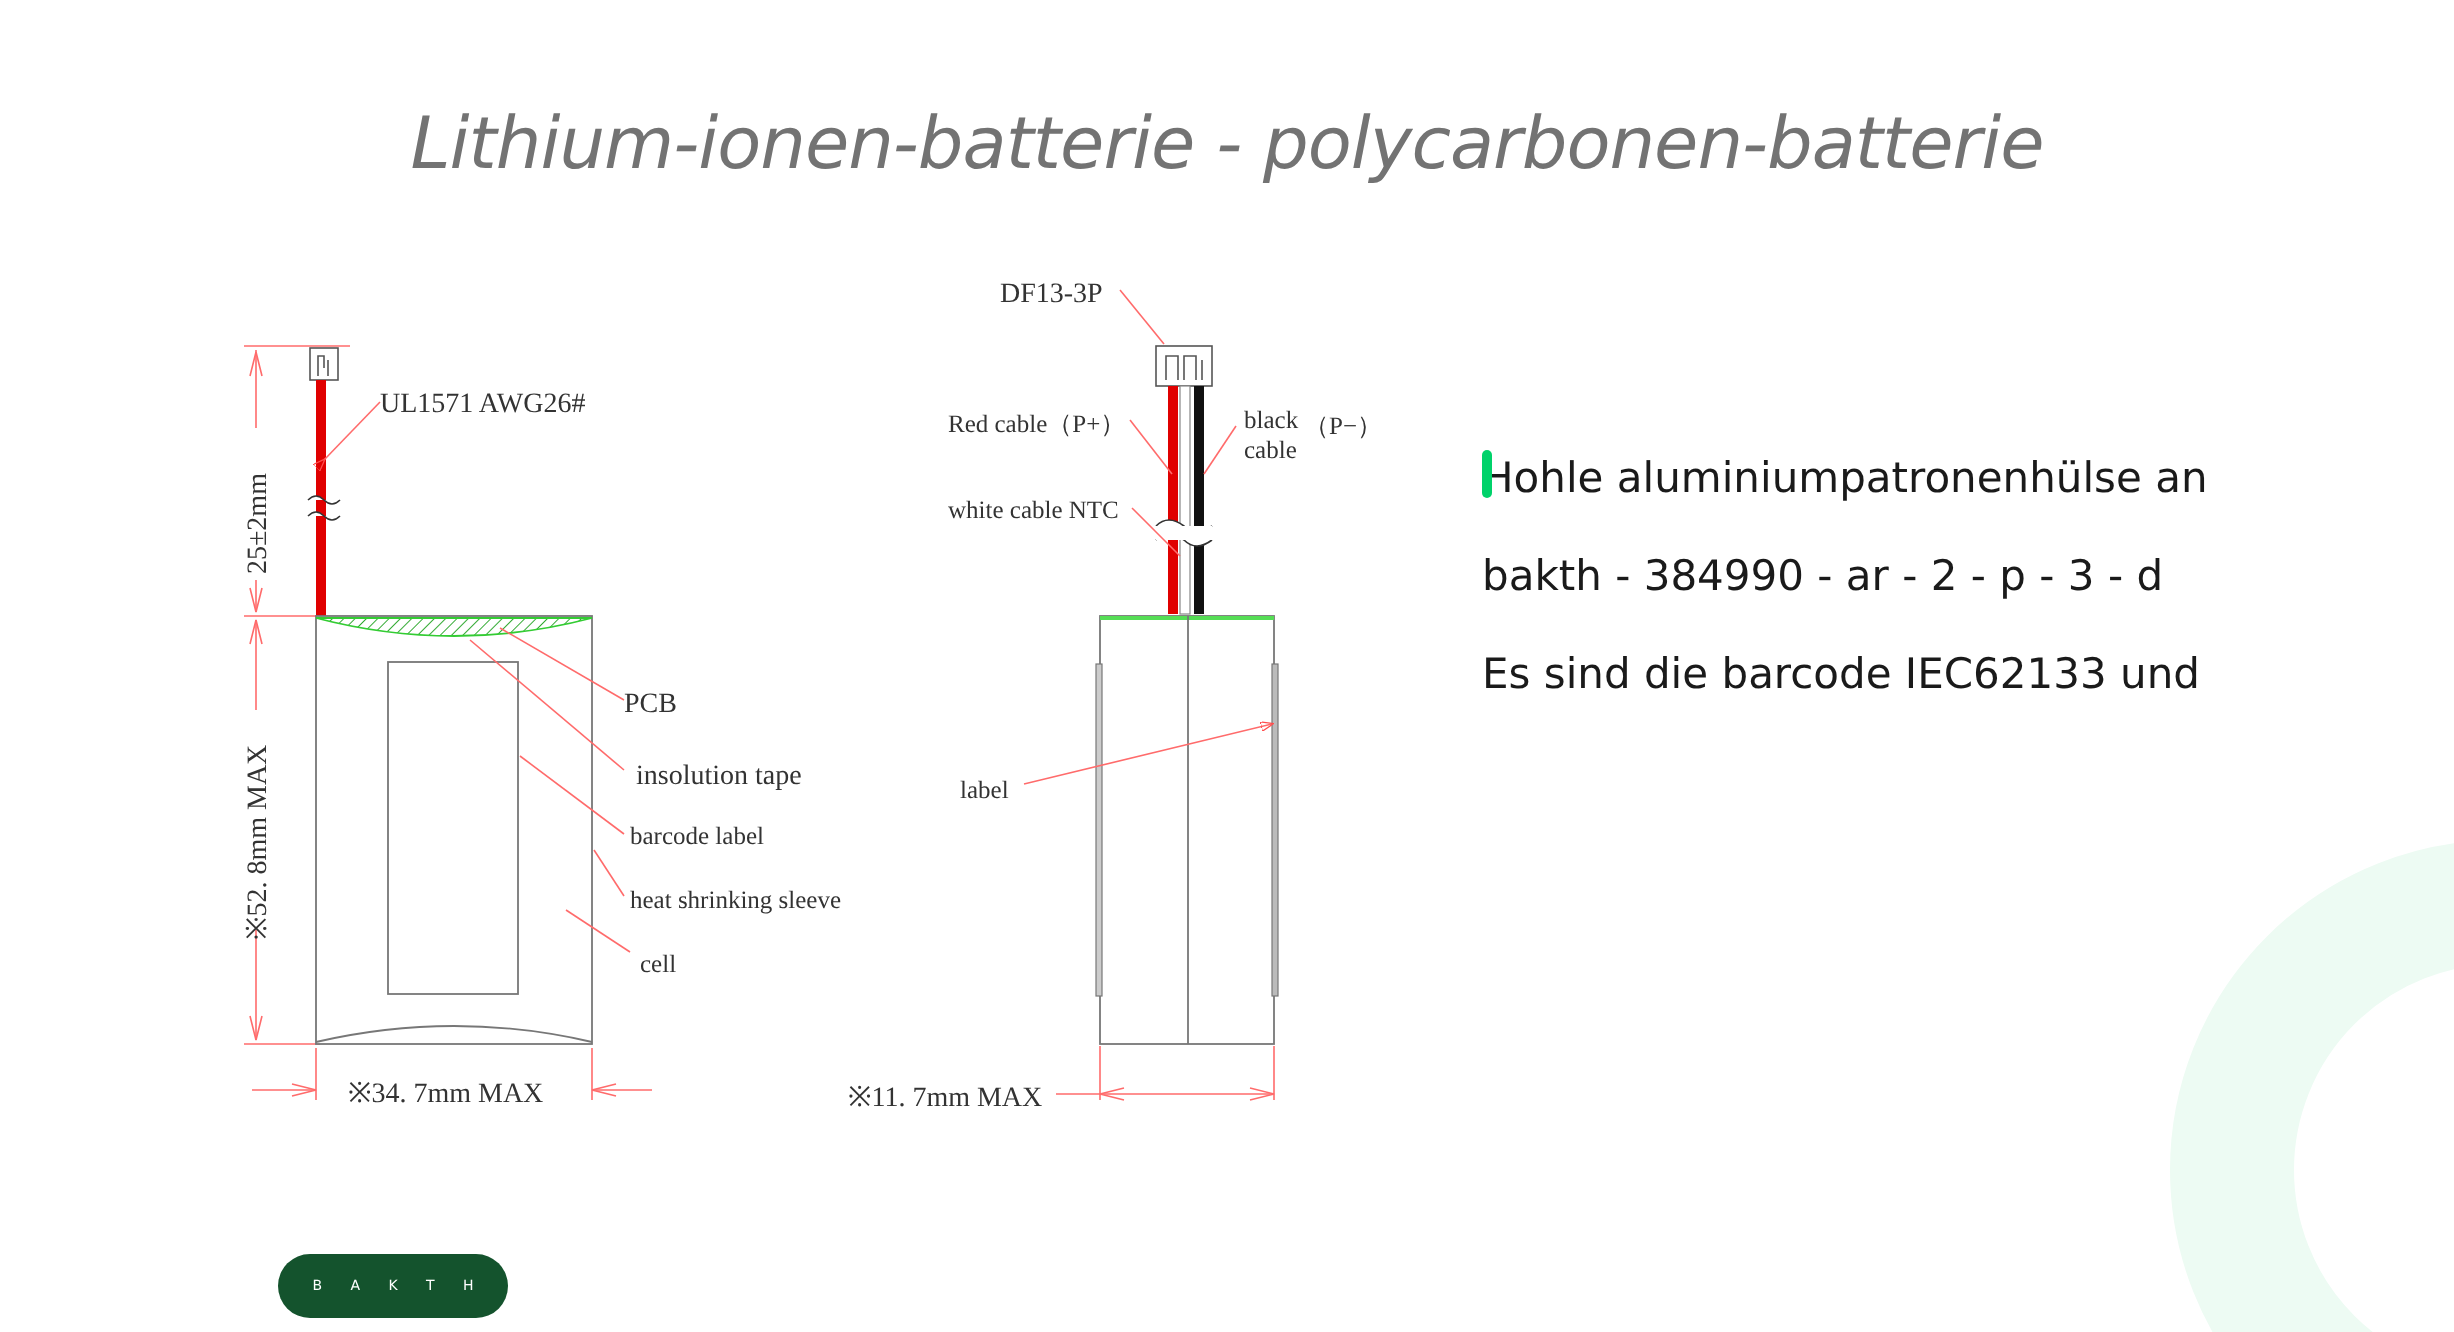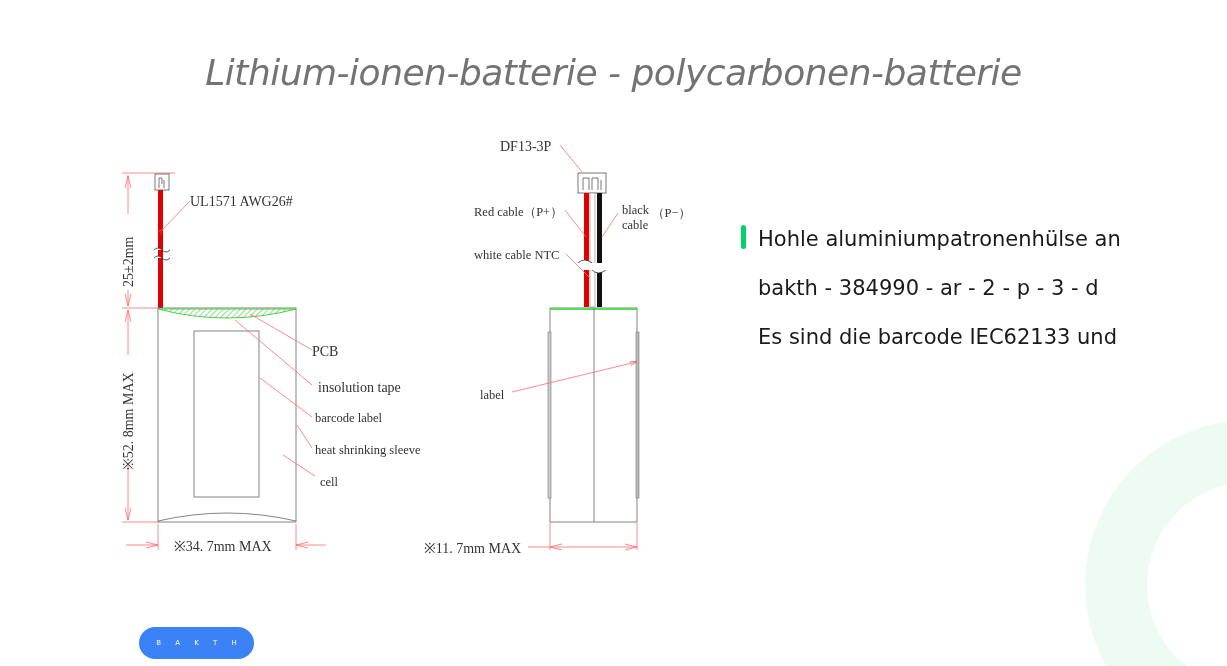--- a/index.html
+++ b/index.html
@@ -19,30 +19,30 @@
       border: 62px solid #edfbf3;
       box-sizing: border-box;
     }
     svg.drawing { position: absolute; left: 0; top: 0; }
     .serif { font-family: "Liberation Serif", "DejaVu Serif", serif; fill: #333; }
     .specs {
       position: absolute; left: 741px; top: 215px; width: 470px;
     }
     .spec-line {
       font-family: "DejaVu Sans", sans-serif; font-size: 21px; color: #1a1a1a;
-      line-height: 49.2px; height: 49.2px; padding-left: 17px; white-space: nowrap;
+      line-height: 49.2px; height: 49.2px; padding-left: 0; white-space: nowrap;
       position: relative;
     }
     .accent-bar {
       position: absolute; left: 0; top: 10px; width: 5px; height: 24px;
       background: #00d26a; border-radius: 3px;
     }
     .brand-pill {
       position: absolute; left: 139px; top: 627px; width: 115px; height: 32px;
-      background: #3b82f6; border-radius: 16px;
+      background: #14532d; border-radius: 16px;
       display: flex; align-items: center; justify-content: center;
       color: #ffffff; font-family: "DejaVu Sans", sans-serif;
       font-size: 7px; letter-spacing: 6px; padding-left: 6px; box-sizing: border-box;
     }
   </style>
 </head>
 <body>
 
 <div class="deco-ring"></div>
 

